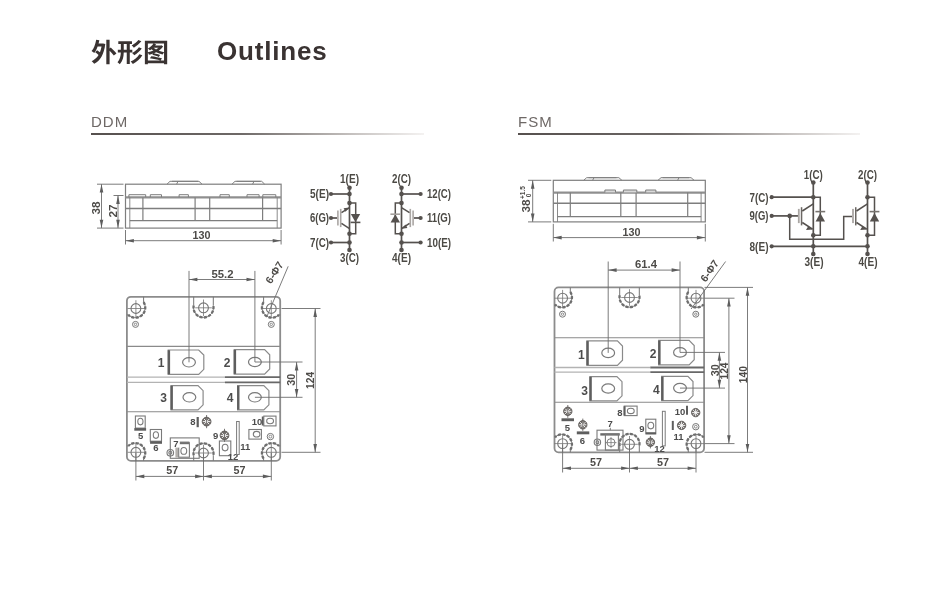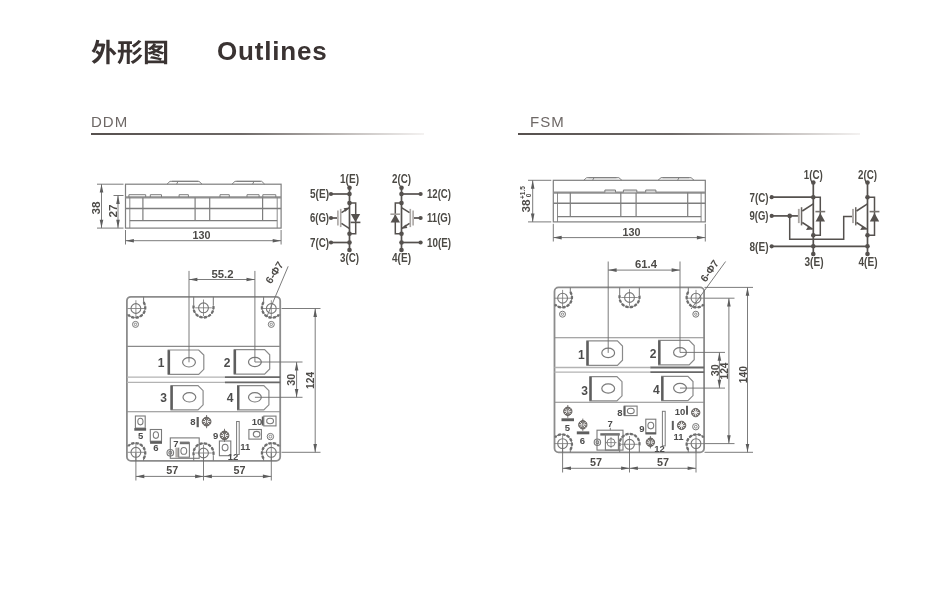--- a/index.html
+++ b/index.html
@@ -19,21 +19,21 @@
       <path d="M53.872 -21.086V2.34H56.862V1.404H73.03399999999999V2.34H76.18V-21.086ZM58.916 -3.614C62.4 -3.2239999999999998 66.69 -2.2359999999999998 69.28999999999999 -1.3259999999999998H56.862V-9.074C57.304 -8.45 57.772 -7.566 57.98 -6.968C59.41 -7.306 60.84 -7.747999999999999 62.269999999999996 -8.294L61.308 -6.941999999999999C63.492 -6.5 66.248 -5.564 67.782 -4.835999999999999L69.056 -6.76C67.574 -7.409999999999999 65.13 -8.164 63.05 -8.606C63.751999999999995 -8.918 64.48 -9.23 65.156 -9.594C67.158 -8.58 69.394 -7.8 71.656 -7.306C71.94200000000001 -7.877999999999999 72.514 -8.684 73.03399999999999 -9.256V-1.3259999999999998H69.628L70.95400000000001 -3.432C68.276 -4.316 63.882 -5.278 60.32 -5.6419999999999995ZM62.504 -18.304C61.256 -16.406 59.072 -14.533999999999999 56.966 -13.363999999999999C57.564 -12.921999999999999 58.552 -12.011999999999999 59.019999999999996 -11.491999999999999C59.54 -11.83 60.06 -12.219999999999999 60.606 -12.661999999999999C61.178 -12.142 61.802 -11.648 62.452 -11.18C60.684 -10.478 58.734 -9.905999999999999 56.862 -9.542V-18.304ZM62.79 -18.304H73.03399999999999V-9.671999999999999C71.24 -10.01 69.42 -10.504 67.782 -11.128C69.55 -12.35 71.05799999999999 -13.78 72.124 -15.392L70.382 -16.432L69.94 -16.302H64.22C64.532 -16.692 64.844 -17.108 65.104 -17.497999999999998ZM65.05199999999999 -12.376C64.116 -12.87 63.284 -13.415999999999999 62.582 -14.014H67.6C66.872 -13.415999999999999 65.988 -12.87 65.05199999999999 -12.376Z"></path>
     </g>
   </svg>
 
 <div class="title" style="left:197px;">Outlines</div>
 
 <div class="sec" style="left:91px;top:113px;text-align:center;">DDM</div>
 
 <div class="rule" style="left:91px;top:133px;width:333px;background:linear-gradient(90deg,#56504e 0%,#6e6967 45%,#c9c5c3 80%,#f4f2f1 100%);"></div>
 
-<div class="sec" style="left:530px;top:113px;">FSM</div>
+<div class="sec" style="left:518px;top:113px;">FSM</div>
 
 <div class="rule" style="left:518px;top:133px;width:342px;background:linear-gradient(90deg,#56504e 0%,#6e6967 45%,#c9c5c3 80%,#f4f2f1 100%);"></div>
 <svg width="942" height="591" viewBox="0 0 942 591">
 <defs>
 <marker id="ar" markerUnits="userSpaceOnUse" markerWidth="10" markerHeight="7" refX="9" refY="3.5" orient="auto-start-reverse">
 <path d="M0.6,1.7 L9,3.5 L0.6,5.3 z" fill="#5d5d5d"></path>
 </marker>
 </defs>
 
 <g stroke="#7e7e7e" fill="none" stroke-width="1.2">

